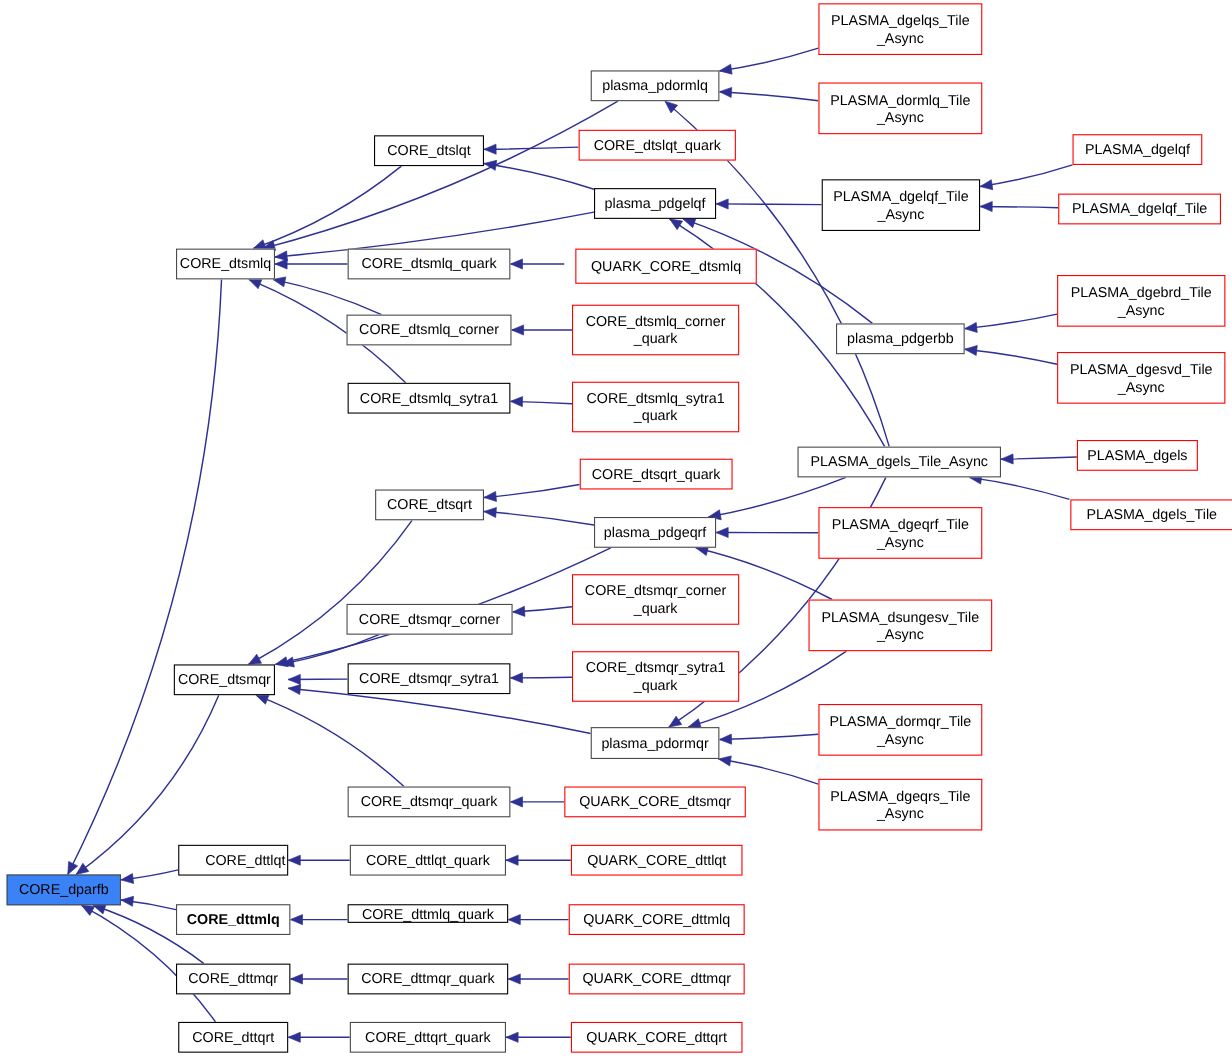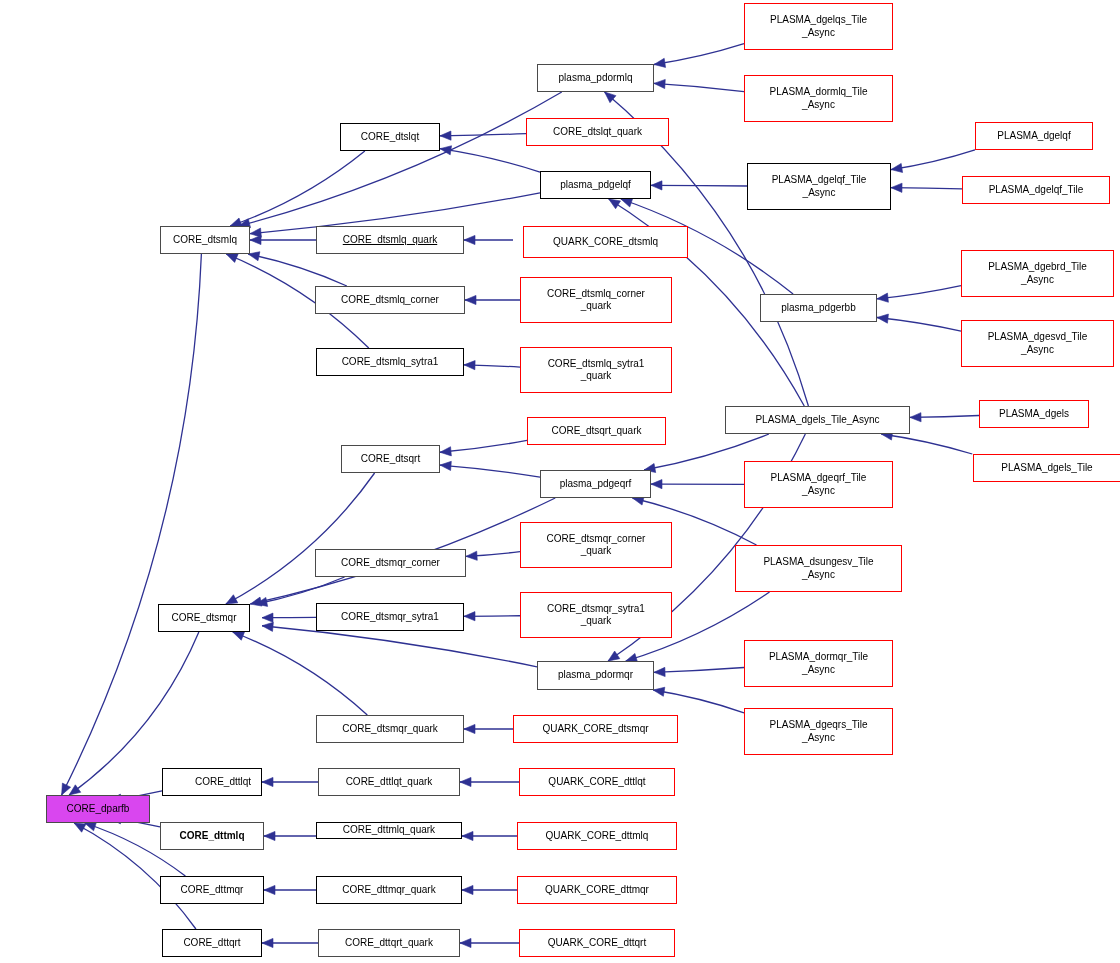--- a/index.html
+++ b/index.html
@@ -33,36 +33,35 @@
   }
   .node-box {
     position: absolute;
     box-sizing: border-box;
     display: flex;
     align-items: center;
     justify-content: center;
     text-align: center;
     background: #ffffff;
     border: 1px solid #000000;
-    font-size: 10px;
+    font-size: 13px;
     line-height: 1.22;
     color: #000000;
     white-space: pre-line;
     padding: 0 3px;
   }
   .node-box.kind-red {
     border: 1.6px solid #ff0000;
   }
   .node-box.kind-gray-border {
     border: 1.6px solid #4a4a4a;
   }
   .node-box.kind-current {
     border: 1.6px solid #4a4a4a;
-    background: #d946ef;
-    margin-left: 40px;
+    background: #3b82f6;
   }
 </style>
 </head>
 <body>
 
 <div id="graph-root">
   <svg class="graph-canvas" viewBox="0 0 1120 963" preserveAspectRatio="none">
     <g id="edge-layer">
         <path d="M 561.7530864197531 92 Q 409.4924780293992 181.27893623753326 238.7469135802469 226" class="edge-path"></path>
         <polygon points="238.7469135802469,226 248.20775719943813,218.74380002940873 250.5568324319906,227.6388461536179" class="arrow-head"></polygon>
@@ -179,21 +178,21 @@
   <div id="node-layer">
       <div class="node-box kind-current" style="left: 6px; top: 795px; width: 104px; height: 28px;">CORE_dparfb</div>
       <div class="node-box kind-gray-border" style="left: 160px; top: 226px; width: 90px; height: 28px;">CORE_dtsmlq</div>
       <div class="node-box kind-plain" style="left: 158px; top: 604px; width: 92px; height: 28px;">CORE_dtsmqr</div>
       <div class="node-box kind-plain" style="left: 162px; top: 768px; width: 100px; height: 28px; padding-left: 25px;">CORE_dttlqt</div>
       <div class="node-box kind-gray-border" style="left: 160px; top: 822px; width: 104px; height: 28px; font-weight: bold;">CORE_dttmlq</div>
       <div class="node-box kind-plain" style="left: 160px; top: 876px; width: 104px; height: 28px;">CORE_dttmqr</div>
       <div class="node-box kind-plain" style="left: 162px; top: 929px; width: 100px; height: 28px;">CORE_dttqrt</div>
       <div class="node-box kind-plain" style="left: 340px; top: 123px; width: 100px; height: 28px;">CORE_dtslqt</div>
       <div class="node-box kind-gray-border" style="left: 341px; top: 445px; width: 99px; height: 28px;">CORE_dtsqrt</div>
-      <div class="node-box kind-gray-border" style="left: 316px; top: 226px; width: 148px; height: 28px; text-decoration: underline;">CORE_dtsmlq_quark</div>
+      <div class="node-box kind-gray-border" style="left: 316px; top: 226px; width: 148px; height: 28px;">CORE_dtsmlq_quark</div>
       <div class="node-box kind-gray-border" style="left: 315px; top: 286px; width: 150px; height: 28px;">CORE_dtsmlq_corner</div>
       <div class="node-box kind-plain" style="left: 316px; top: 348px; width: 148px; height: 28px;">CORE_dtsmlq_sytra1</div>
       <div class="node-box kind-gray-border" style="left: 315px; top: 549px; width: 151px; height: 28px;">CORE_dtsmqr_corner</div>
       <div class="node-box kind-plain" style="left: 316px; top: 603px; width: 148px; height: 28px;">CORE_dtsmqr_sytra1</div>
       <div class="node-box kind-gray-border" style="left: 316px; top: 715px; width: 148px; height: 28px;">CORE_dtsmqr_quark</div>
       <div class="node-box kind-gray-border" style="left: 318px; top: 768px; width: 142px; height: 28px;">CORE_dttlqt_quark</div>
       <div class="node-box kind-plain" style="left: 316px; top: 822px; width: 146px; height: 17px;">CORE_dttmlq_quark</div>
       <div class="node-box kind-plain" style="left: 316px; top: 876px; width: 146px; height: 28px;">CORE_dttmqr_quark</div>
       <div class="node-box kind-gray-border" style="left: 318px; top: 929px; width: 142px; height: 28px;">CORE_dttqrt_quark</div>
       <div class="node-box kind-red" style="left: 526px; top: 118px; width: 143px; height: 28px;">CORE_dtslqt_quark</div>

